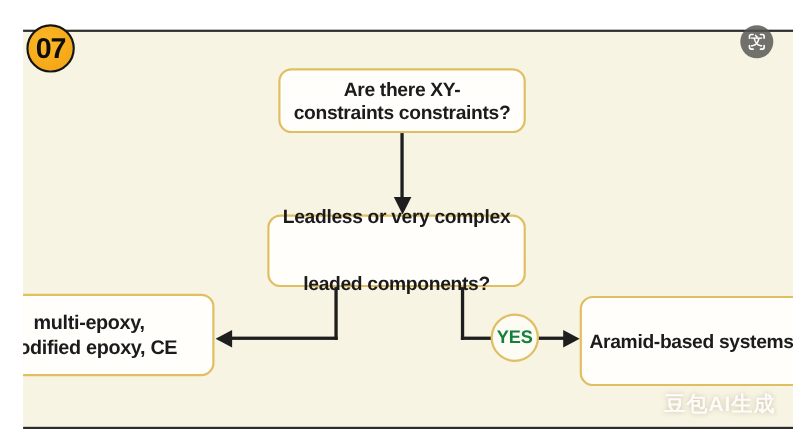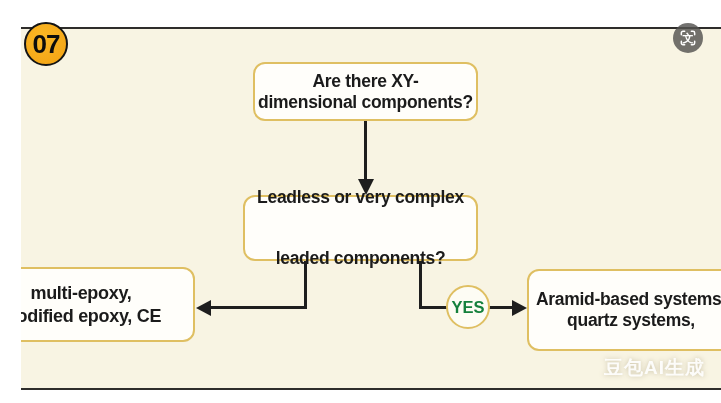--- a/index.html
+++ b/index.html
@@ -73,21 +73,21 @@
 </style>
 </head>
 <body>
 
 <div class="screen">
 
   <div class="flowchart">
 
     <div class="node q1">
       <span>Are there XY-</span>
-      <span>dimensional components?</span>
+      <span>constraints constraints?</span>
     </div>
 
     <div class="seg v" style="left:343px;top:94px;height:59px;"></div>
     <div class="arrowhead down" style="left:336.5px;top:152px;"></div>
 
     <div class="node q2">
       <span>Leadless or very complex</span>
       <span>leaded components?</span>
     </div>
 
@@ -102,21 +102,20 @@
       <span>YES</span>
     </div>
 
     <div class="node no-result">
       <span>multi-epoxy,</span>
       <span>modified epoxy, CE</span>
     </div>
 
     <div class="node yes-result">
       <span>Aramid-based systems,</span>
-      <span>quartz systems,</span>
     </div>
 
     <div class="watermark">豆包AI生成</div>
   </div>
 
   <div class="frame-line top"></div>
   <div class="frame-line bottom"></div>
 
   <div class="badge">
     <span>07</span>

